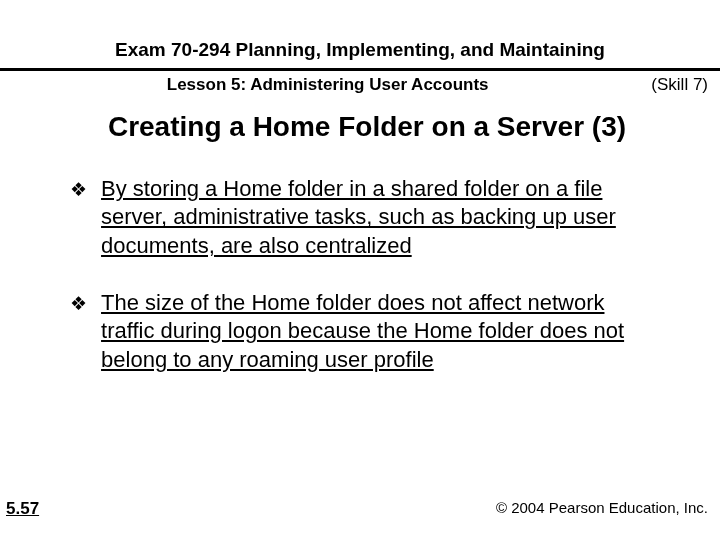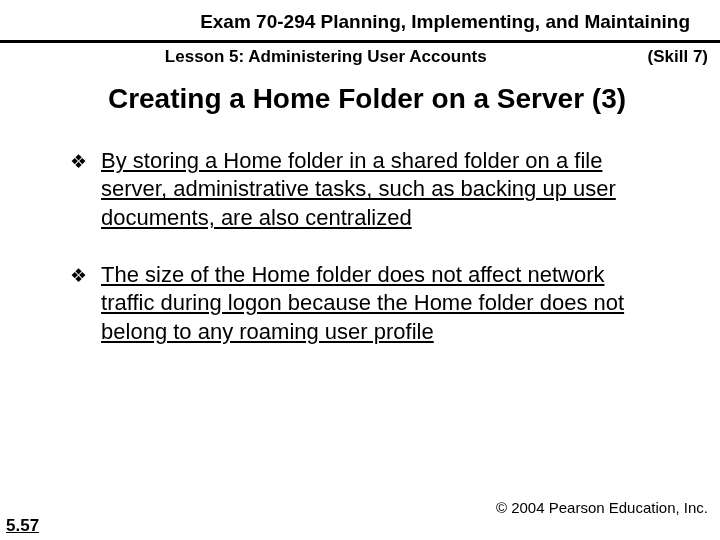--- a/index.html
+++ b/index.html
@@ -4,39 +4,40 @@
 <style>
   * { margin: 0; padding: 0; box-sizing: border-box; }
   html, body { width: 720px; height: 540px; }
   body {
     font-family: Arial, Helvetica, sans-serif;
     background: #ffffff;
     color: #000;
     position: relative;
   }
   .header-title {
-    text-align: right;
+    text-align: center;
     font-weight: bold;
     font-size: 19px;
     line-height: 1.25;
     padding: 10px 30px 6px 30px;
     border-bottom: 3px solid #000;
+    margin-top: 28px;
   }
   .subheader {
     display: flex;
     padding: 4px 10px 10px 4px;
   }
   .lesson {
     flex: 1;
     text-align: center;
     font-weight: bold;
     font-size: 17px;
   }
   .skill {
-    font-weight: bold;
+    font-weight: normal;
     font-size: 17px;
     padding-right: 2px;
   }
   .slide-title {
     font-weight: bold;
     font-size: 28px;
     text-align: center;
     padding: 6px 10px 20px 24px;
   }
   .content {
@@ -53,21 +54,21 @@
     flex: 0 0 auto;
     font-size: 19px;
     margin-right: 14px;
     margin-top: 3px;
     color: #000;
   }
   .bullet-text { flex: 1; text-decoration: underline; }
   .page-number {
     position: absolute;
     left: 6px;
-    bottom: 4px;
+    bottom: 21px;
     font-weight: bold;
     font-size: 17px;
     text-decoration: underline;
   }
   .copyright {
     position: absolute;
     right: 12px;
     bottom: 24px;
     font-size: 15px;
   }

